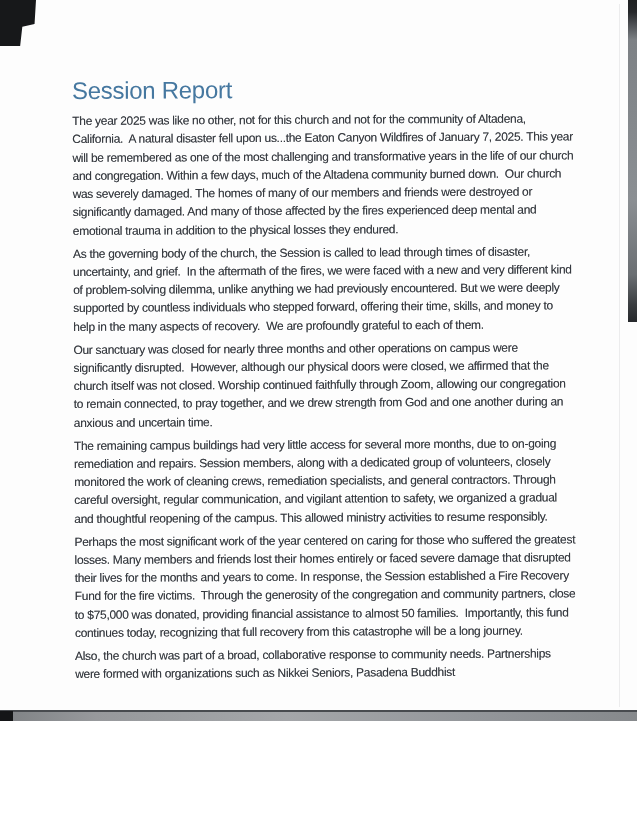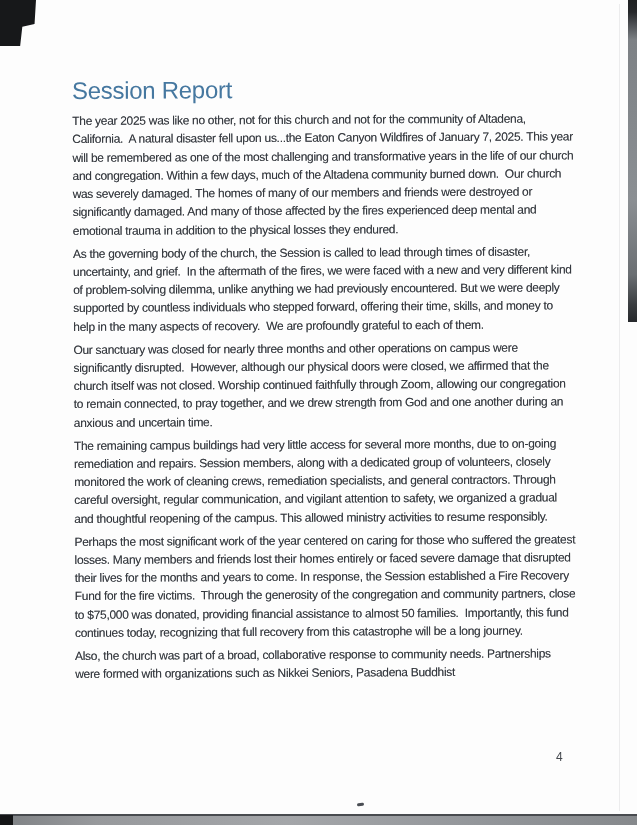--- a/index.html
+++ b/index.html
@@ -3,21 +3,21 @@
 <meta charset="utf-8">
 <style>
   html, body {
     margin: 0;
     padding: 0;
     background: #ffffff;
   }
   #screen {
     position: relative;
     width: 637px;
-    height: 825px;
+    height: 721px;
     background: #fdfdfd;
     overflow: hidden;
     font-family: "Liberation Sans", "DejaVu Sans", sans-serif;
   }
 
   
   .page-content {
     position: absolute;
     left: 72px;
     top: 78px;

